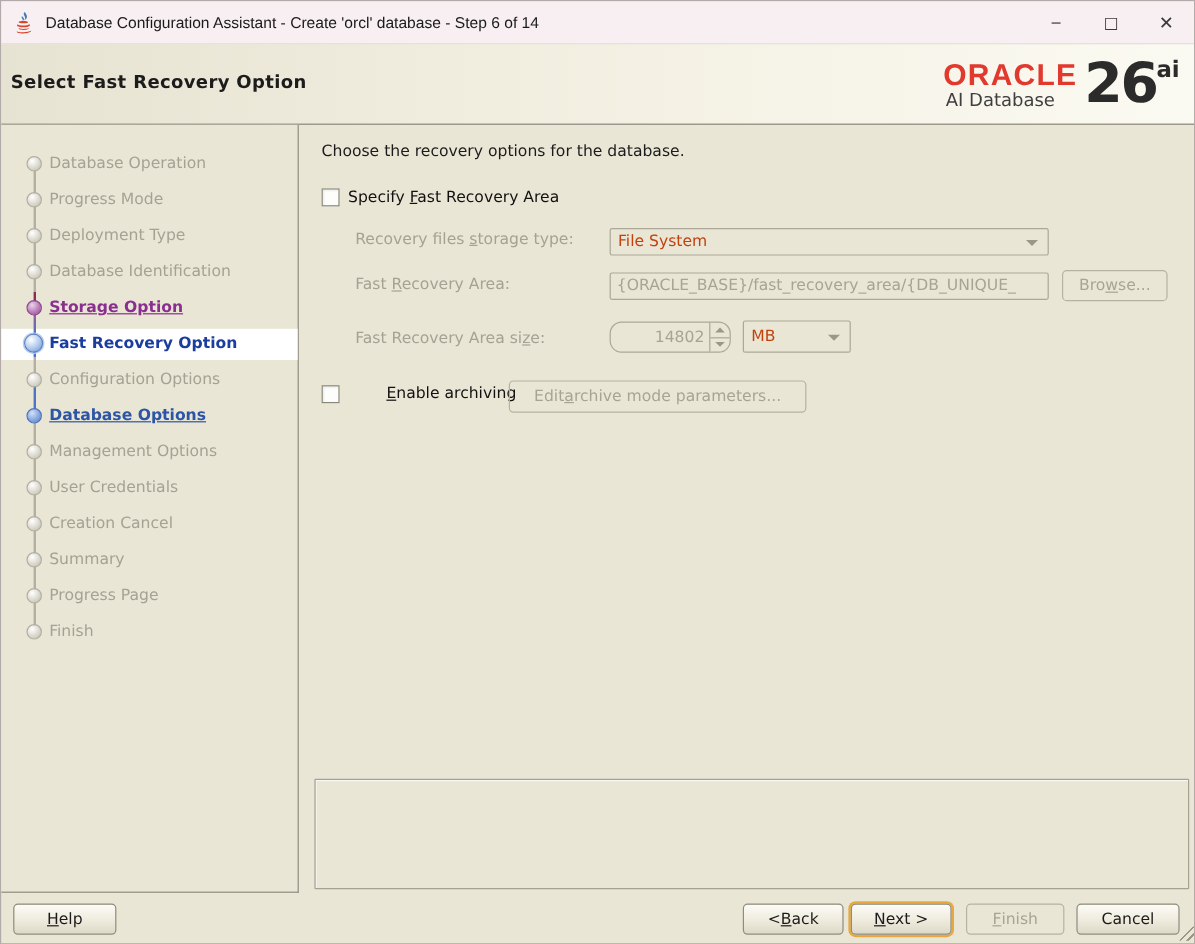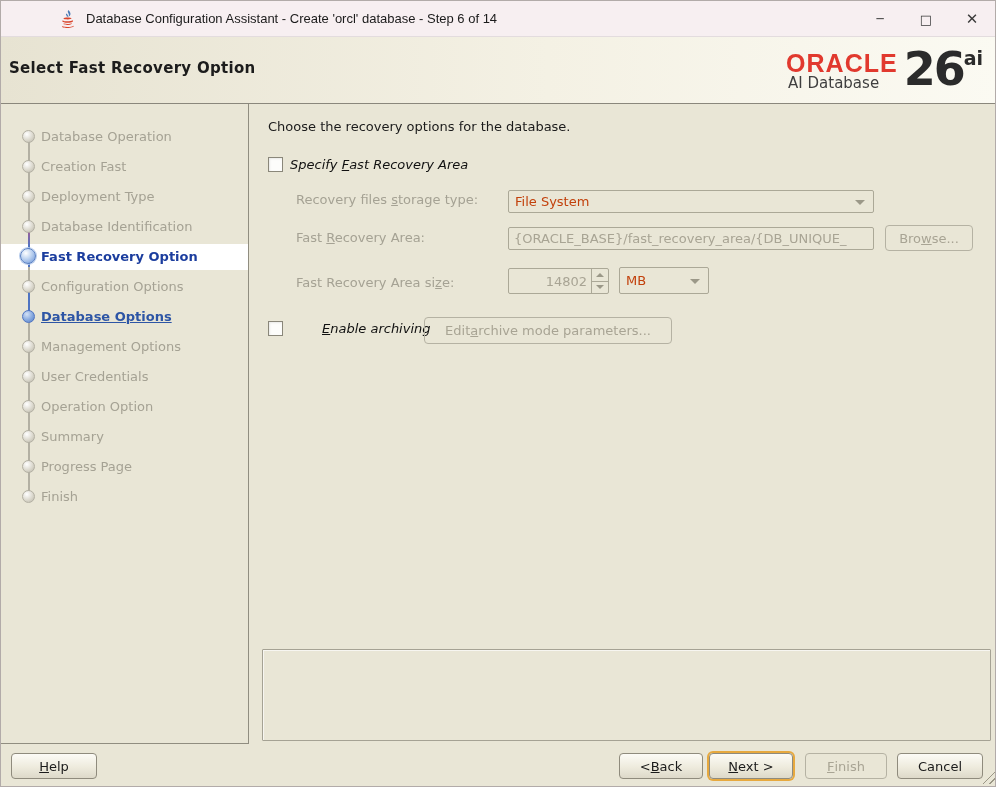--- a/index.html
+++ b/index.html
@@ -6,21 +6,21 @@
   html,body { background:#cfcabb; }
   body { font-family:"DejaVu Sans","Liberation Sans",sans-serif; }
   #window {
     position:relative; width:996px; height:787px; background:#e9e6d6;
     border:1px solid #b2aba9; overflow:hidden;
   }
   
   #titlebar {
     position:absolute; top:0; left:0; width:100%; height:36px;
     background:#f7eff1; border-bottom:1px solid #e3dcde;
-    display:flex; align-items:center;padding-left:48px;
+    display:flex; align-items:center;
   }
   #titlebar .java-ic { width:20px; height:20px; margin-left:9px; }
   #titlebar .ttl {
     margin-left:8px; font-size:13px; color:#1b1b1b;
     font-family:"Liberation Sans",sans-serif;
   }
   .win-controls { position:absolute; right:0; top:0; height:36px; display:flex; }
   .win-btn {
     width:46px; height:36px; display:flex; align-items:center; justify-content:center;
     color:#3a3a3a; font-size:14px; cursor:default; font-family:"DejaVu Sans",sans-serif;
@@ -89,21 +89,21 @@
   .step.link .lbl { color:#2d55a5; text-decoration:underline; font-weight:bold; cursor:pointer; }
   .step.current .lbl { color:#1b3d9e; font-weight:bold; }
   
   #main { position:absolute; top:0; left:248px; width:748px; height:644px; }
   .instr { position:absolute; left:19px; top:15px; font-size:13px; color:#1b1b1b; }
   .cbrow { position:absolute; display:flex; align-items:center; cursor:pointer; }
   .cbx {
     width:15px; height:15px; background:#fdfdfb; border:1px solid #8a877a;
     display:inline-block; box-shadow:inset 1px 1px 2px rgba(0,0,0,.08);
   }
-  .cbrow .cblbl { margin-left:7px; font-size:13px; color:#111;font-style:italic; }
+  .cbrow .cblbl { margin-left:7px; font-size:13px; color:#111; }
   .flabel { position:absolute; font-size:13px; color:#a5a294; white-space:nowrap; }
   .combo {
     position:absolute; border:1px solid #aba897; border-radius:2px; background:transparent;
     display:flex; align-items:center; font-size:13px; color:#c2410c; padding-left:6px;
   }
   .combo .arr {
     position:absolute; right:8px; top:50%; margin-top:-2px;
     width:0; height:0; border-left:5px solid transparent; border-right:5px solid transparent;
     border-top:5px solid #9b9888;
   }
@@ -190,31 +190,36 @@
   <div id="body">
 
     <div id="sidebar">
       <div class="step future">
         <span class="dot"></span>
         <span class="lbl">Database Operation</span>
       </div>
       <div class="step future">
         <span class="seg gray"></span>
         <span class="dot"></span>
-        <span class="lbl">Creation Fast</span>
+        <span class="lbl">Progress Mode</span>
       </div>
       <div class="step future">
         <span class="seg gray"></span>
         <span class="dot"></span>
         <span class="lbl">Deployment Type</span>
       </div>
       <div class="step future">
         <span class="seg gray"></span>
         <span class="dot"></span>
         <span class="lbl">Database Identification</span>
+      </div>
+      <div class="step visited">
+        <span class="seg gray-maroon"></span>
+        <span class="dot"></span>
+        <span class="lbl">Storage Option</span>
       </div>
       <div class="step current">
         <span class="hl"></span>
         <span class="seg purple-blue"></span>
         <span class="dot"></span>
         <span class="lbl">Fast Recovery Option</span>
       </div>
       <div class="step future">
         <span class="seg blue-gray"></span>
         <span class="dot"></span>
@@ -231,21 +236,21 @@
         <span class="lbl">Management Options</span>
       </div>
       <div class="step future">
         <span class="seg gray"></span>
         <span class="dot"></span>
         <span class="lbl">User Credentials</span>
       </div>
       <div class="step future">
         <span class="seg gray"></span>
         <span class="dot"></span>
-        <span class="lbl">Operation Option</span>
+        <span class="lbl">Creation Cancel</span>
       </div>
       <div class="step future">
         <span class="seg gray"></span>
         <span class="dot"></span>
         <span class="lbl">Summary</span>
       </div>
       <div class="step future">
         <span class="seg gray"></span>
         <span class="dot"></span>
         <span class="lbl">Progress Page</span>
@@ -269,21 +274,21 @@
       <div class="combo" style="left:259px; top:86px; width:366px; height:23px;">
         <span>File System</span>
         <span class="arr"></span>
       </div>
 
       <div class="flabel" style="left:47px; top:126px;">Fast <u>R</u>ecovery Area:</div>
       <input class="tfield" style="left: 259px; top: 123px; width: 366px; height: 23px;" type="text" disabled="" value="{ORACLE_BASE}/fast_recovery_area/{DB_UNIQUE_">
       <button class="btn disabled" style="left:636px; top:121px; width:88px; height:26px;">Bro<u>w</u>se...</button>
 
       <div class="flabel" style="left:47px; top:171px;">Fast Recovery Area si<u>z</u>e:</div>
-      <div class="spinner" style="left:259px; top:164px; width:101px; height:26px;">
+      <div class="spinner" style="left:259px; top:164px; width:101px; height:26px;border-radius:10px;">
         <input class="sval" type="text" disabled="" value="14802" style="">
         <span class="arrows">
           <span class="up">
               <i class="tri-up"></i>
             </span>
           <span class="dn">
               <i class="tri-dn"></i>
             </span>
         </span>
       </div>

